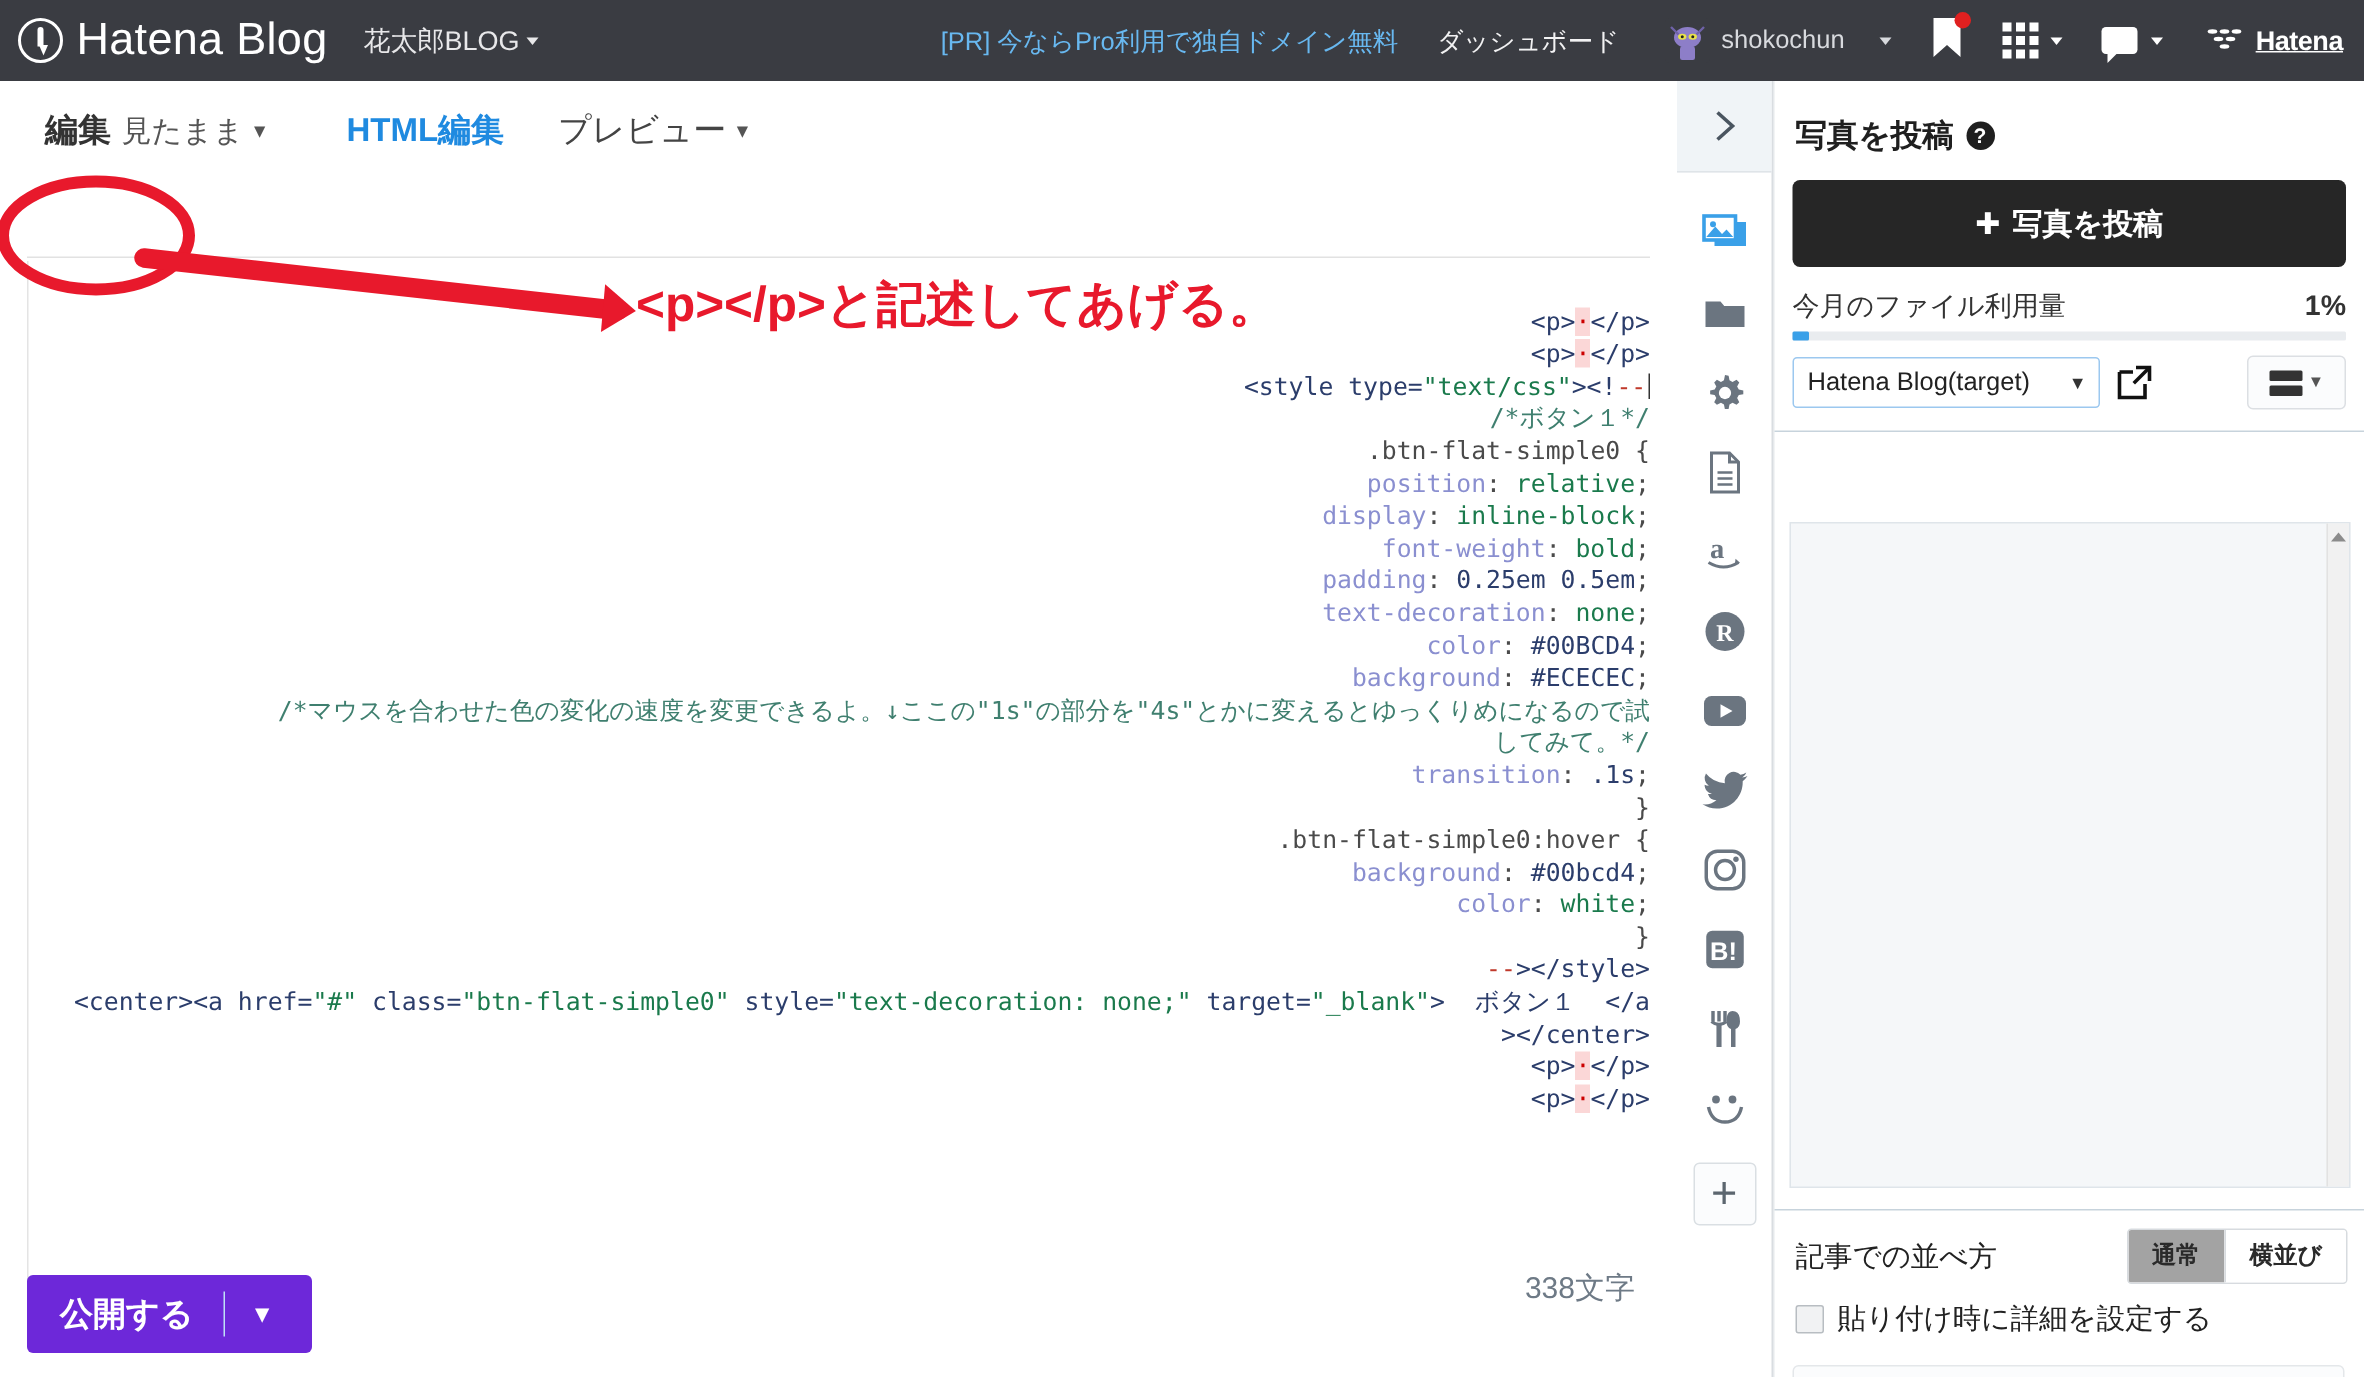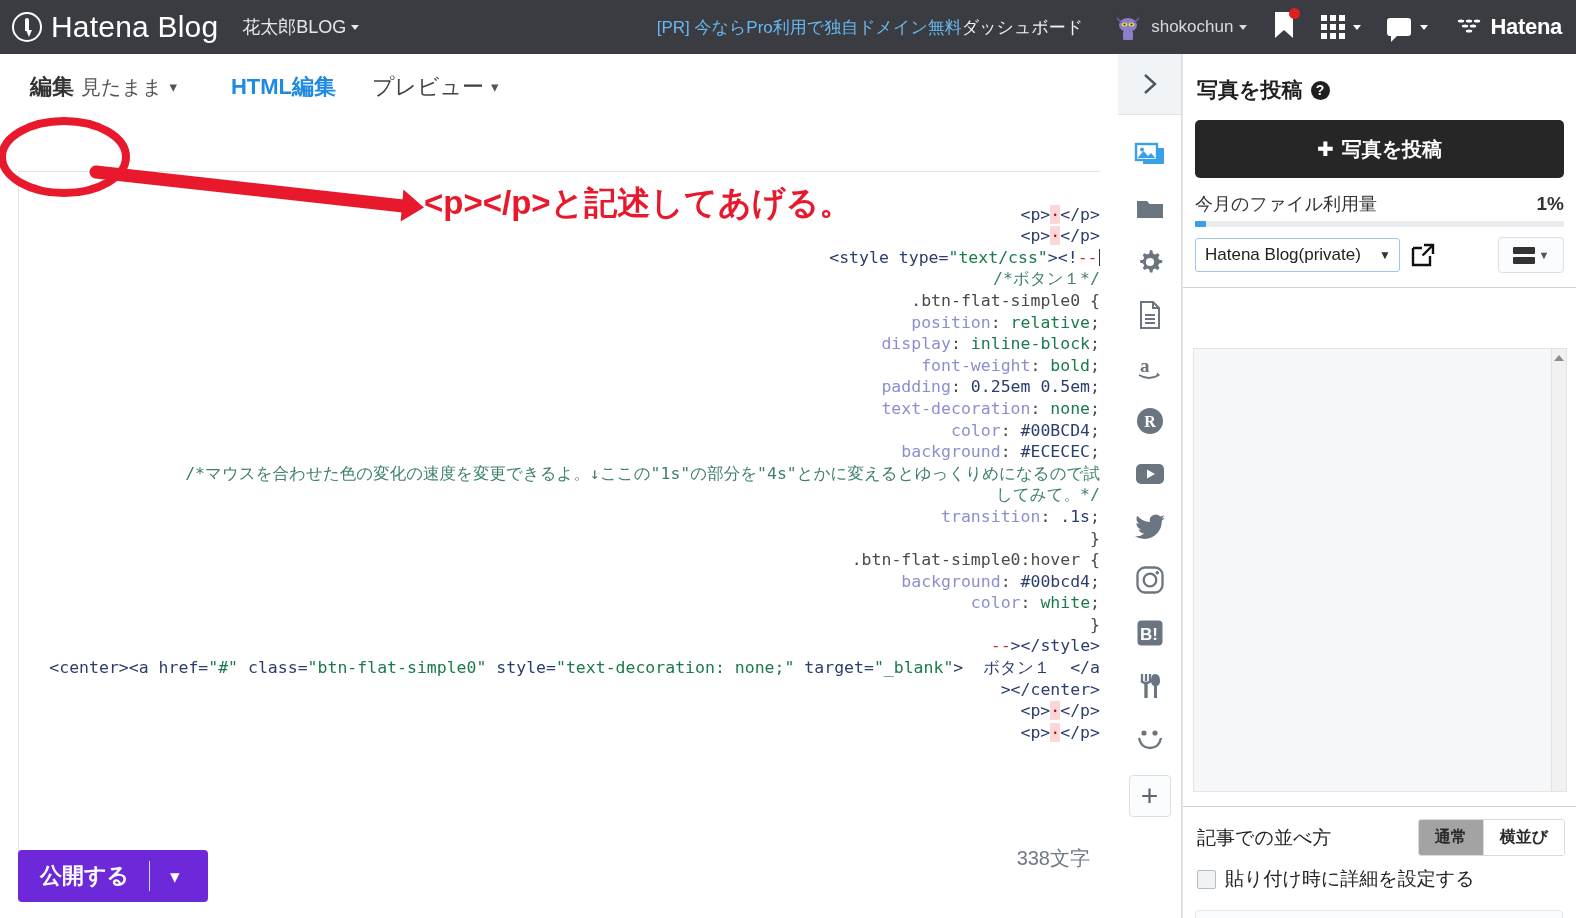--- a/index.html
+++ b/index.html
@@ -36,42 +36,42 @@
   .blogname{
     margin-left:24px;font-size:18px;color:#e8e8ea;display:flex;align-items:center;gap:5px;
     white-space:nowrap;
   }
   .caret-d{
     width:0;height:0;border-left:4.5px solid transparent;border-right:4.5px solid transparent;
     border-top:5.5px solid currentColor;display:inline-block;
   }
   .gh-spacer{flex:1 1 auto;}
   .pr-link{font-size:17px;color:#68b8f0;white-space:nowrap;}
-  .dash-link{font-size:17px;color:#f2f2f3;white-space:nowrap;}
+  .dash-link{font-size:17px;color:#f2f2f3;margin-left:26px;white-space:nowrap;}
   .user{display:flex;align-items:center;gap:8px;margin-left:30px;white-space:nowrap;}
   .avatar{
     width:30px;height:30px;border-radius:3px;background:#3a3c42;position:relative;flex:0 0 auto;
   }
   .avatar svg{display:block;}
-  .uname{font-size:17px;color:#d8dade;display:flex;align-items:center;gap:6px;}
+  .uname{font-size:17px;color:#d8dade;display:flex;align-items:center;gap:23px;}
   .gh-ico{margin-left:26px;display:flex;align-items:center;position:relative;color:#fff;}
   .bookmark-ico{position:relative;}
   .badge-dot{
     position:absolute;right:-5px;top:-3px;width:11px;height:11px;border-radius:50%;
     background:#e02020;
   }
   .grid9{display:grid;grid-template-columns:repeat(3,6px);grid-template-rows:repeat(3,6px);gap:3px;}
   .grid9 i{background:#fff;display:block;width:6px;height:6px;}
   .balloon{width:24px;height:18px;background:#fff;border-radius:3px;position:relative;}
   .balloon:after{
     content:"";position:absolute;left:4px;bottom:-6px;width:0;height:0;
     border-left:0 solid transparent;border-right:8px solid transparent;border-top:8px solid #fff;
   }
   .hatena-right{display:flex;align-items:center;gap:6px;margin-left:26px;}
-  .hatena-right .ht-text{font-size:22px;font-weight:700;letter-spacing:-.3px;}
+  .hatena-right .ht-text{font-size:18px;font-weight:700;letter-spacing:-.3px;text-decoration:underline;}
 
   
   .editor{
     position:absolute;left:0;top:54px;width:1118px;height:864px;background:#fff;
     box-sizing:border-box;
   }
   .tabbar{
     position:absolute;left:0;top:0;width:1322px;height:66px;
     display:flex;align-items:center;padding-left:30px;box-sizing:border-box;gap:0;
   }
@@ -469,21 +469,21 @@
     <div class="rp-usage">
       <span>今月のファイル利用量</span>
       <span class="pct">1%</span>
     </div>
     <div class="rp-bar">
       <i style="width:3%;"></i>
     </div>
 
     <div class="rp-selectrow">
       <div class="rp-select">
-        <span>Hatena Blog(private)</span>
+        <span>Hatena Blog(target)</span>
         <span class="cd">▼</span>
       </div>
       <span class="ext-ico">
         <svg width="26" height="26" viewBox="0 0 26 26">
           <path d="M3 6 h9 M3 6 v17 h17 v-9" stroke="#111" stroke-width="2.4" fill="none"></path>
           <path d="M14 3 h9 v9" stroke="#111" stroke-width="2.4" fill="none"></path>
           <path d="M23 3 L12.5 13.5" stroke="#111" stroke-width="2.4" fill="none"></path>
         </svg>
       </span>
       <div class="rp-viewmode">

